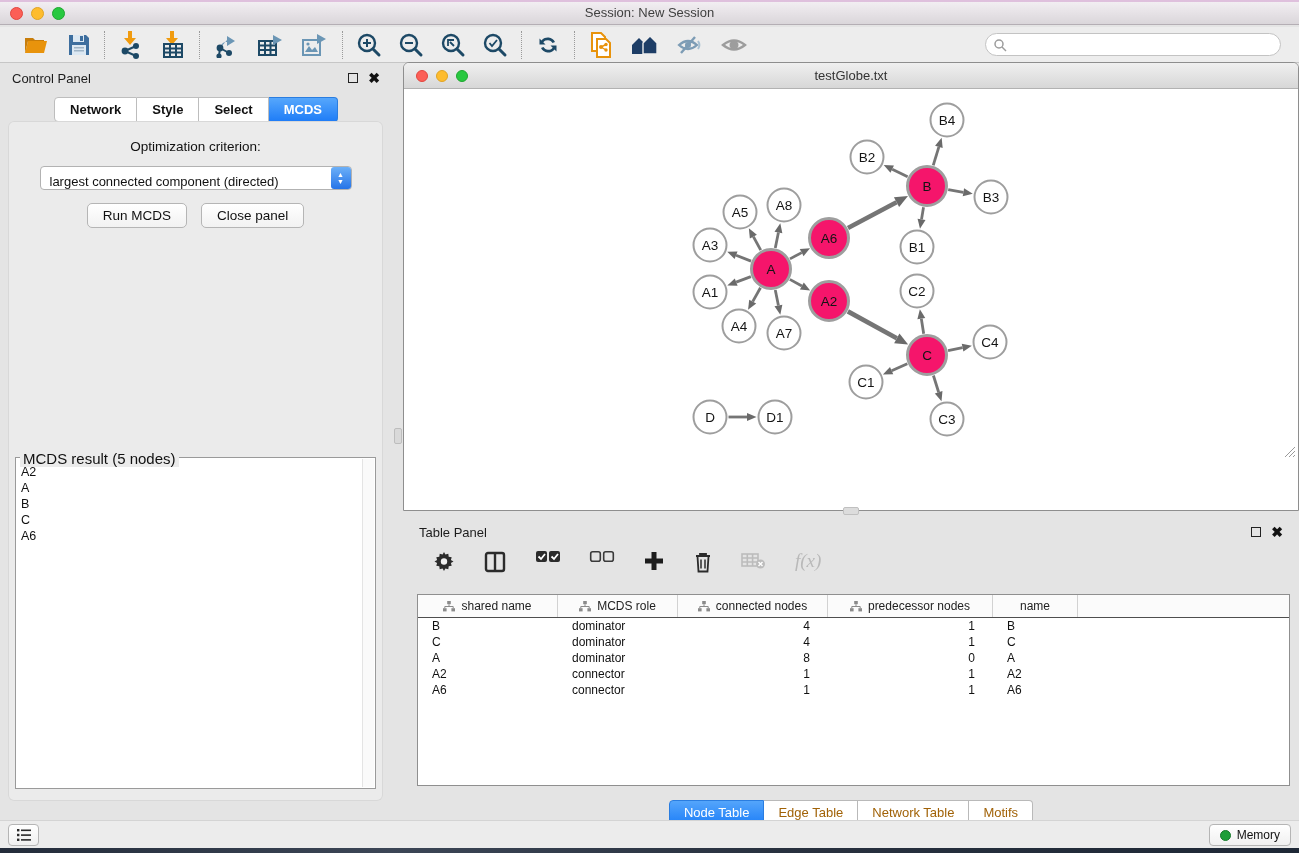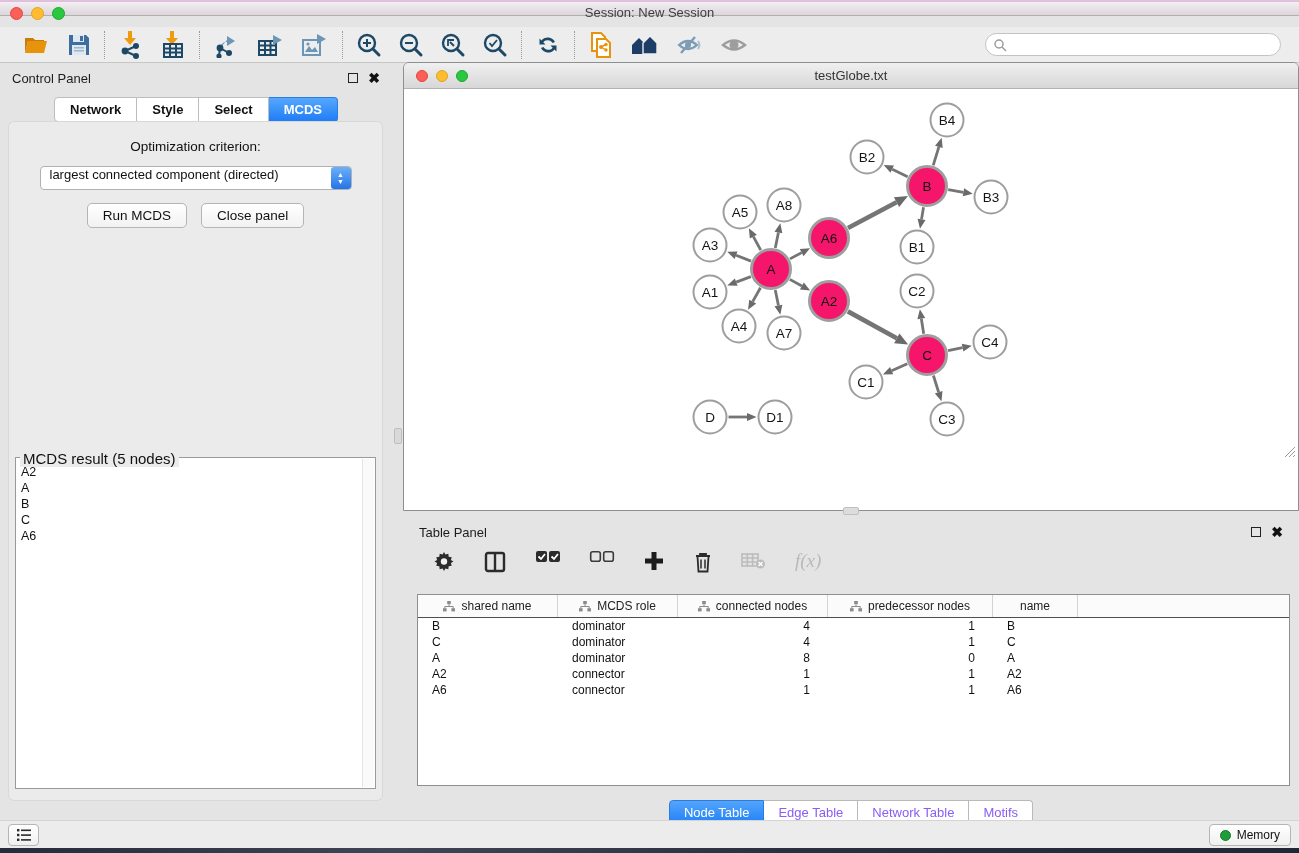--- a/index.html
+++ b/index.html
@@ -1,20 +1,20 @@
 <!DOCTYPE html>
 <html><head>
 <meta charset="utf-8">
 <style>
   * { box-sizing: border-box; margin: 0; padding: 0; }
   body { font-family: "Liberation Sans", sans-serif; background:#333; }
   .app { position:relative; width:1299px; height:853px; background:#e4e4e4; overflow:hidden; }
 
   
-  .titlebar { position:absolute; top:0; left:0; width:100%; height:16px;
+  .titlebar { position:absolute; top:0; left:0; width:100%; height:25px;
     background:linear-gradient(#f2eef2,#dad6da); border-top:2px solid #dfc0dd;
     border-bottom:1px solid #b4aeb4; }
   .traffic { position:absolute; top:5px; left:10px; display:flex; gap:8px; }
   .light { width:13px; height:13px; border-radius:50%; }
   .light.red { background:#fc5f57; border:1px solid #e2463e; }
   .light.yellow { background:#febc2e; border:1px solid #e0a423; }
   .light.green { background:#28c840; border:1px solid #1ea72f; }
   .titlebar .title-text { text-align:center; line-height:22px; font-size:13px; color:#404040; }
 
   
@@ -43,21 +43,21 @@
     border:1px solid #bdbdbd; padding:4px 15px; cursor:pointer; }
   .cp-tab:first-child { border-radius:4px 0 0 4px; }
   .cp-tab:last-child { border-radius:0 4px 4px 0; }
   .cp-tab + .cp-tab { border-left:none; }
   .cp-tab.active { background:linear-gradient(#56a7fc,#1f7df7); color:#fff; border-color:#2a7de0; }
 
   .cp-content { position:absolute; top:58px; left:8px; width:375px; height:680px;
     background:#ebebeb; border-radius:6px; box-shadow:0 0 0 1px #d8d8d8 inset; }
   .opt-label { text-align:center; margin-top:18px; font-size:13.5px; color:#111; }
   .dropdown { position:relative; margin:12px auto 0; width:312px; height:24px; background:#fff;
-    border:1px solid #b2b2b2; border-radius:4px; display:flex; align-items:flex-start; cursor:pointer; }
+    border:1px solid #b2b2b2; border-radius:4px; display:flex; align-items:flex-end; cursor:pointer; }
   .dropdown .dd-value { flex:1; font-size:13px; padding-left:9px; color:#111;
     white-space:nowrap; overflow:hidden; }
   .dd-stepper { width:20px; height:22px; border-radius:3px;
     background:linear-gradient(#6cb0f8,#2574e8); display:flex; flex-direction:column;
     align-items:center; justify-content:center; gap:1px; }
   .dd-stepper span { color:#fff; font-size:7px; line-height:6px; }
   .cp-buttons { display:flex; justify-content:center; gap:14px; margin-top:13px; }
   .cp-btn { background:linear-gradient(#ffffff,#f2f2f2); border:1px solid #b5b5b5; border-radius:5px;
     font-size:13.5px; color:#111; padding:4px 15px; cursor:pointer;
     font-family:"Liberation Sans", sans-serif; }
@@ -99,21 +99,21 @@
     background:#fff; border:1px solid #8f8f8f; overflow:hidden; }
   .nt-header { display:flex; height:23px; background:#fbfbfb; border-bottom:1px solid #4e4e4e;
     align-items:center; }
   .nt-col { display:flex; align-items:center; justify-content:center; gap:6px; height:100%;
     border-right:1px solid #d2d2d2; font-size:12px; color:#222; }
   .nt-row { display:flex; height:16px; align-items:center; }
   .nt-cell { font-size:12px; color:#111; padding:0 14px; white-space:nowrap; }
   .nt-cell.num { text-align:right; padding-right:18px; }
 
   .tp-tabs { position:absolute; left:0; width:100%; top:282px; display:flex; justify-content:center; }
-  .tp-tab { font-size:13px; color:#8b5cf6; background:#fff; border:1px solid #b9b9b9;
+  .tp-tab { font-size:13px; color:#a16207; background:#fff; border:1px solid #b9b9b9;
     padding:4px 14px; cursor:pointer; }
   .tp-tab:first-child { border-radius:4px 0 0 4px; }
   .tp-tab:last-child { border-radius:0 4px 4px 0; }
   .tp-tab + .tp-tab { border-left:none; }
   .tp-tab.active { background:linear-gradient(#54a5fb,#2080f8); color:#fff; border-color:#2a7de0; }
 
   
   .statusbar { position:absolute; left:0; top:820px; width:100%; height:28px; background:#ececec;
     border-top:1px solid #d4d4d4; }
   .status-left-btn { position:absolute; left:8px; top:3px; width:31px; height:22px;

